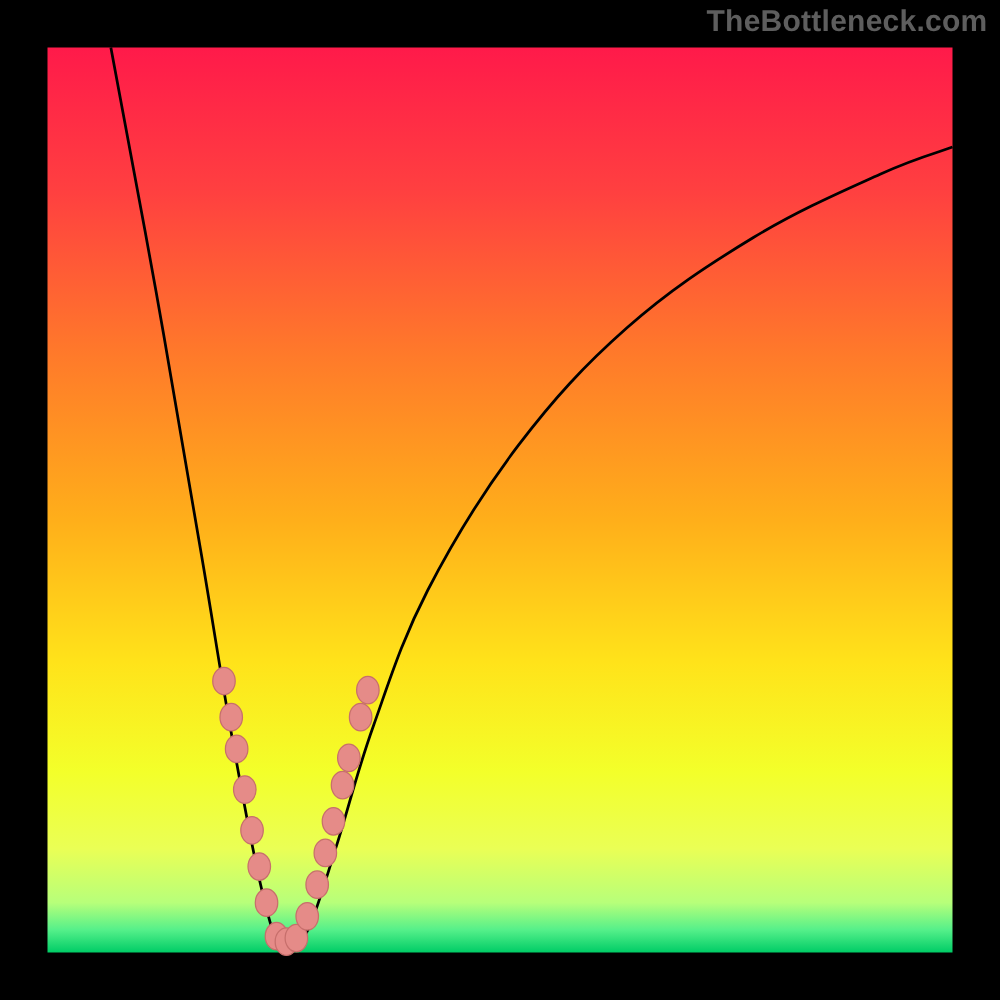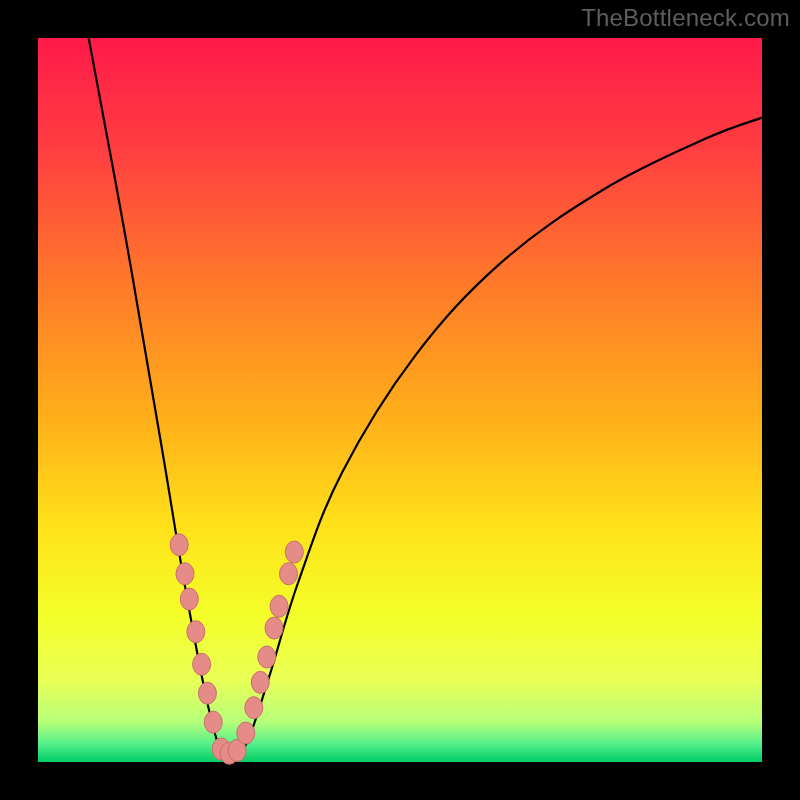--- a/index.html
+++ b/index.html
@@ -15,21 +15,21 @@
     width: 800px;
     height: 800px;
     overflow: hidden;
   }
   .watermark {
     position: absolute;
     top: 4px;
     right: 10px;
     color: #5e5e5e;
     font-size: 24px;
-    font-weight: 400;
+    font-weight: 700;
     letter-spacing: 0.2px;
     z-index: 20;
   }
   svg {
     display: block;
   }
 </style>
 </head>
 <body>
 

